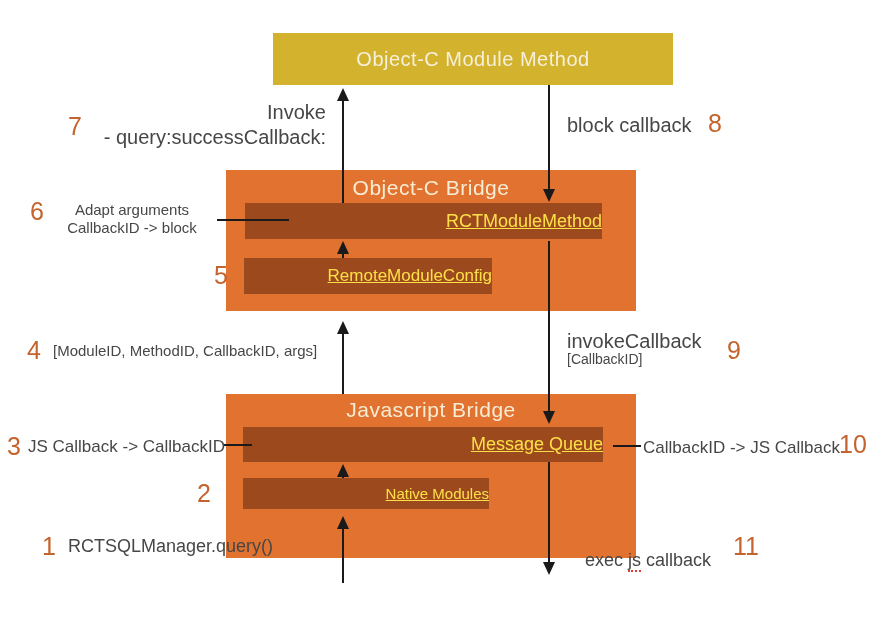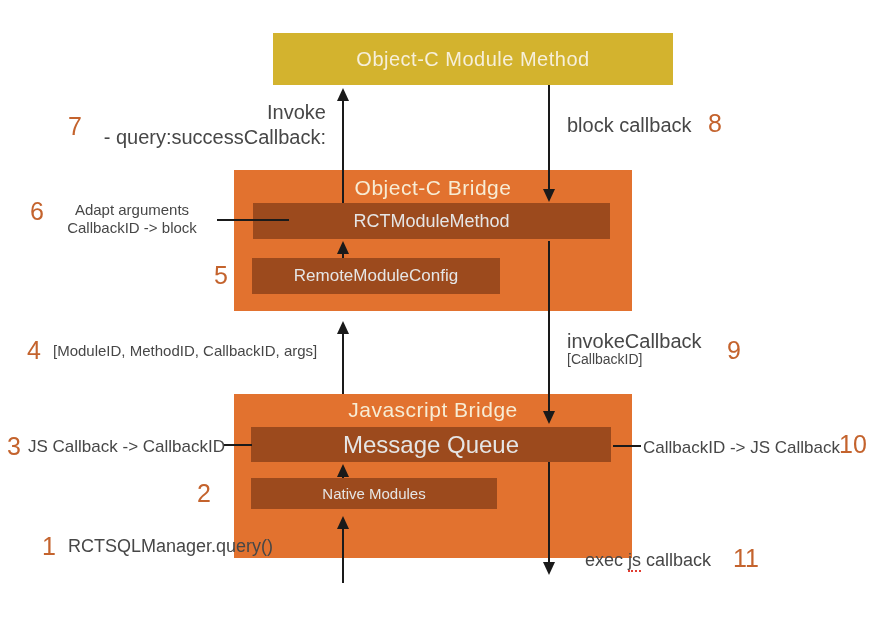--- a/index.html
+++ b/index.html
@@ -5,28 +5,28 @@
   html,body{margin:0;padding:0;background:#ffffff;}
   #stage{
     position:relative;width:872px;height:643px;background:#ffffff;overflow:hidden;
     font-family:"Liberation Sans", sans-serif;color:#474747;
   }
   .banner{
     position:absolute;left:233px;width:400px;background:#d3b32e;color:#f6efda;
     display:flex;align-items:center;justify-content:center;font-size:20px;letter-spacing:.5px;
   }
   .bridge{
-    position:absolute;left:234px;width:398px;background:#e2722f;color:#f7ecd4;
+    position:absolute;left:226px;width:398px;background:#e2722f;color:#f7ecd4;padding-left:12px;
   }
   .bridge-title{
     position:absolute;left:0;width:100%;text-align:center;font-size:21px;letter-spacing:.5px;
   }
   .innerbox{
-    position:absolute;background:#9c4a1d;color:#e5e5e5;
-    display:flex;align-items:center;justify-content:center;
+    position:absolute;background:#9c4a1d;color:#fde047;
+    display:flex;align-items:center;justify-content:flex-end;text-decoration:underline;
   }
   .vline{position:absolute;width:2px;background:#1a1a1a;}
   .hline{position:absolute;height:2px;background:#1a1a1a;z-index:5;}
   .ah-up{position:absolute;width:0;height:0;border-left:6px solid transparent;
     border-right:6px solid transparent;border-bottom:13px solid #1a1a1a;z-index:5;}
   .ah-down{position:absolute;width:0;height:0;border-left:6px solid transparent;
     border-right:6px solid transparent;border-top:13px solid #1a1a1a;z-index:5;}
   .num{position:absolute;color:#c4632d;font-size:25px;font-weight:400;}
   .lbl{position:absolute;color:#474747;}
   .misspelled{border-bottom:2px dotted #e03c31;}
@@ -45,21 +45,21 @@
     <div class="innerbox" style="left:19px;top:33px;width:357px;height:36px;font-size:18px;">
       <span>RCTModuleMethod</span>
     </div>
     <div class="innerbox" style="left:18px;top:88px;width:248px;height:36px;font-size:17px;">
       <span>RemoteModuleConfig</span>
     </div>
   </div>
 
   <div class="bridge" style="top:394px;height:164px;">
     <div class="bridge-title" style="top:4px;">Javascript Bridge</div>
-    <div class="innerbox" style="left:17px;top:33px;width:360px;height:35px;font-size:24px;">
+    <div class="innerbox" style="left:17px;top:33px;width:360px;height:35px;font-size:18px;">
       <span>Message Queue</span>
     </div>
     <div class="innerbox" style="left:17px;top:84px;width:246px;height:31px;font-size:15px;">
       <span>Native Modules</span>
     </div>
   </div>
 
 
   <div class="ah-up" style="left:337px;top:88px;"></div>
   <div class="vline" style="left:342px;top:100px;height:103px;"></div>
@@ -122,15 +122,15 @@
   <div class="num" style="left:197px;top:479px;">2</div>
 
   <div class="num" style="left:42px;top:532px;">1</div>
   <div class="lbl" style="left:68px;top:536px;font-size:18px;">RCTSQLManager.query()</div>
 
   <div class="lbl" style="left:585px;top:550px;font-size:18px;">
     <span>exec</span>
     <span class="misspelled">js</span>
     <span>callback</span>
   </div>
-  <div class="num" style="left:733px;top:532px;margin-top:12px;">11</div>
+  <div class="num" style="left:733px;top:532px;">11</div>
 
 </div>
 
 </body></html>

